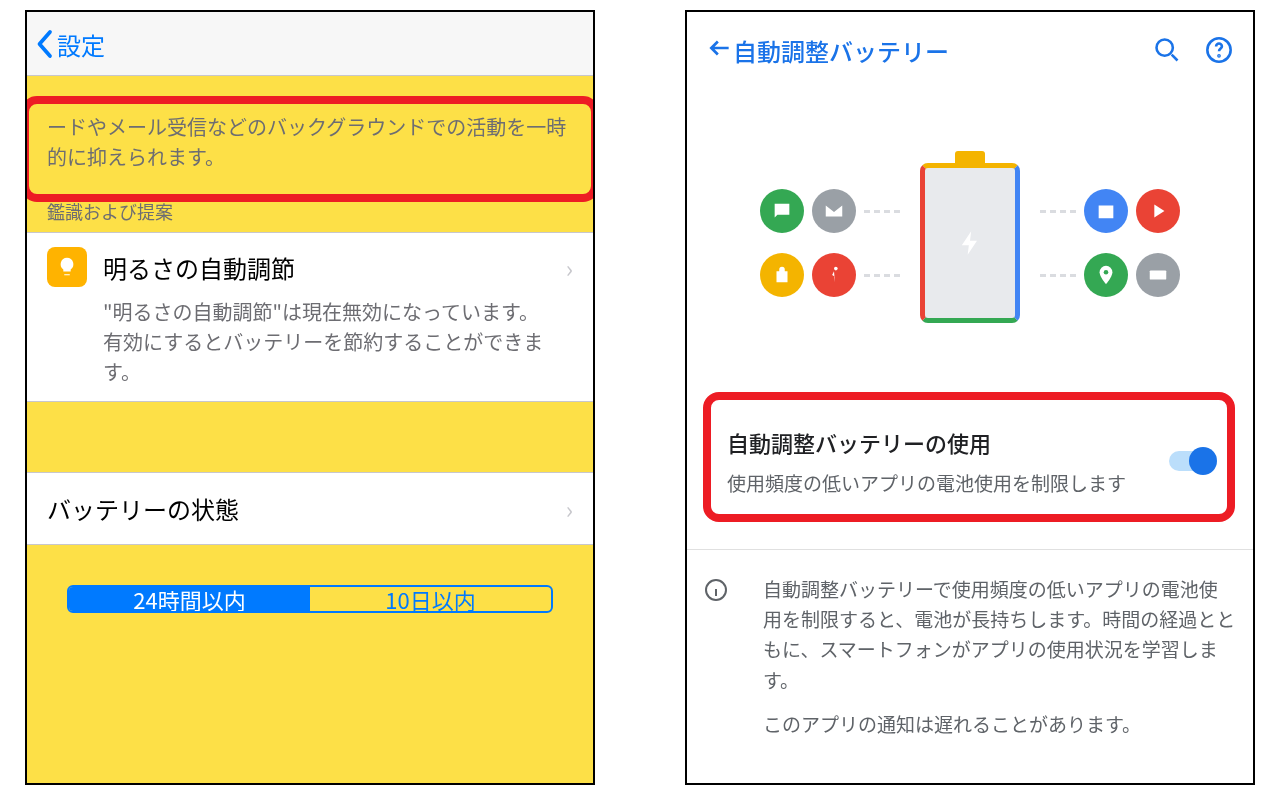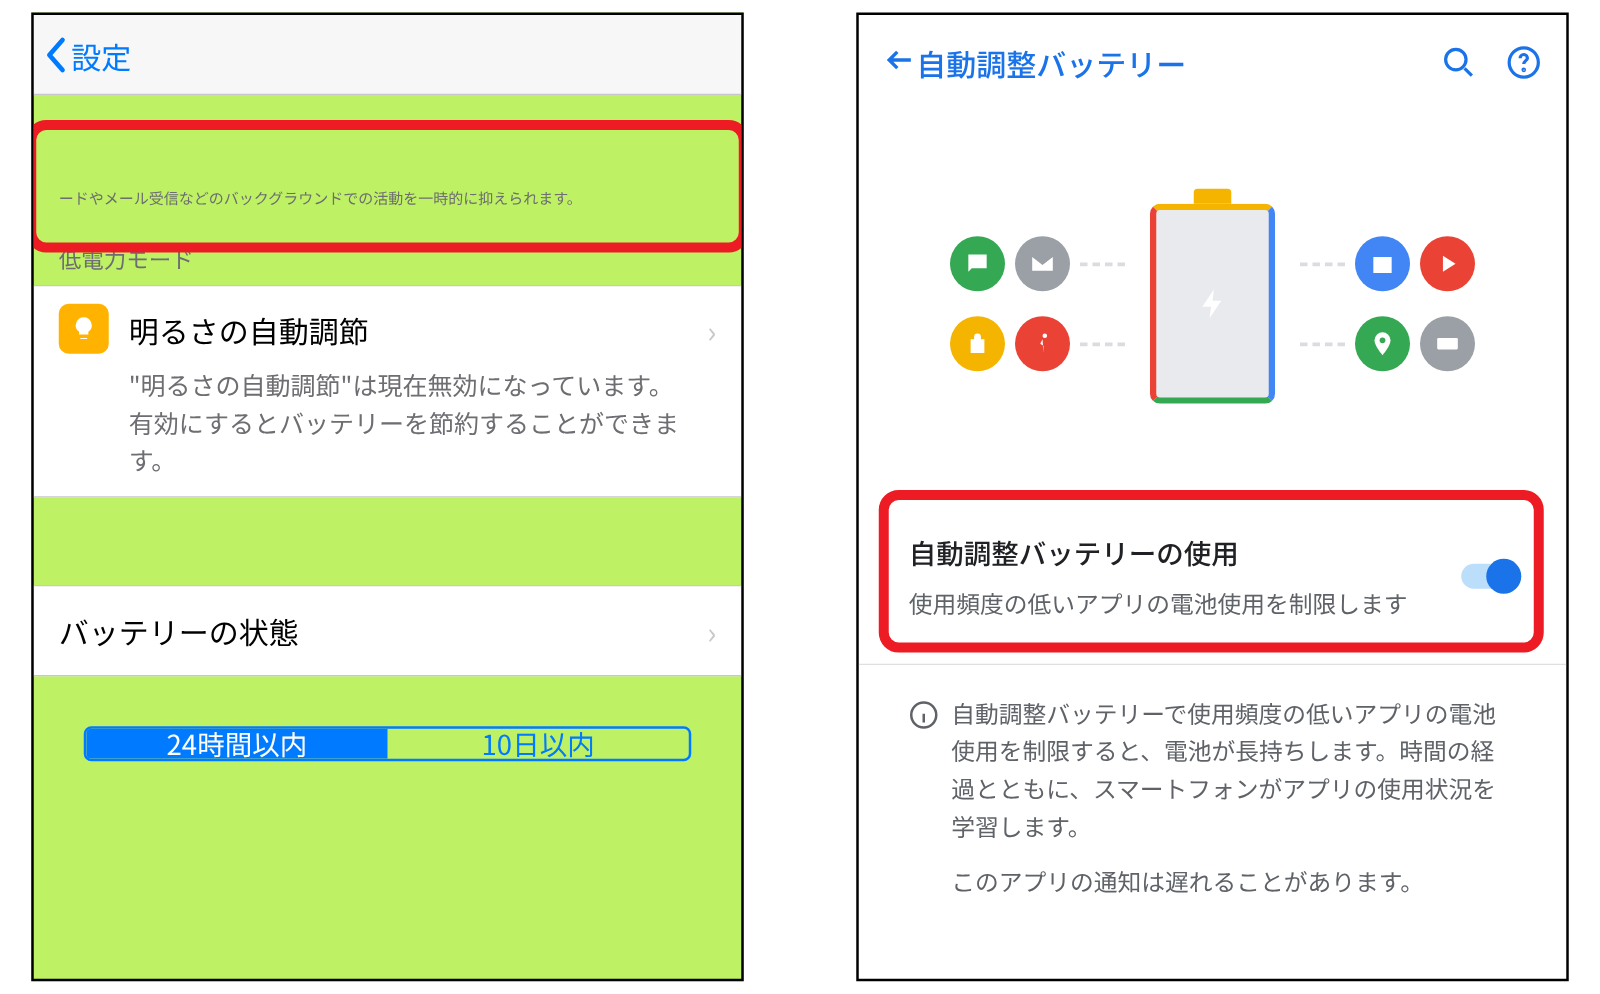--- a/index.html
+++ b/index.html
@@ -8,21 +8,21 @@
     font-family: -apple-system, "Hiragino Sans", "Noto Sans CJK JP", sans-serif;
     display: flex;
     gap: 90px;
     padding: 10px;
     justify-content: center;
   }
   .phone {
     width: 570px;
     height: 775px;
     border: 2px solid #000;
-    background: #bef264;
+    background: #fde047;
     overflow: hidden;
     position: relative;
   }
   
   .ios-header {
     height: 64px;
     background: #f7f7f7;
     border-bottom: 1px solid #c8c7cc;
     display: flex;
     align-items: center;
@@ -56,21 +56,21 @@
     width: 72px; height: 42px; border-radius: 21px;
     background: #4cd964; position: relative;
   }
   .ios-toggle::after {
     content:""; position:absolute; right:3px; top:3px;
     width:36px; height:36px; border-radius:50%; background:#fff;
     box-shadow:0 1px 3px rgba(0,0,0,.3);
   }
   .row-spacer { height: 28px; }
   .ios-desc {
-    font-size: 12px; color: #6d6d72; padding: 8px 20px 0 20px; line-height: 1.5; margin-top: 38px;
+    font-size: 20px; color: #6d6d72; padding: 8px 20px 0 20px; line-height: 1.5;
   }
   .section-header {
     font-size: 18px; color: #6d6d72; padding: 26px 20px 8px 20px;
   }
   .suggestion-row {
     background:#fff; border-top:1px solid #c8c7cc; border-bottom:1px solid #c8c7cc;
     padding: 14px 20px;
   }
   .suggestion-top { display:flex; align-items:center; }
   .bulb-icon {
@@ -142,22 +142,22 @@
   .and-toggle-text .t2 { font-size:19px; color:#5f6368; margin-top:12px; line-height:1.4;}
   .and-switch {
     width:44px; height:20px; background:#bbdefb; border-radius:10px; position:relative; flex-shrink:0;
   }
   .and-switch::after {
     content:""; position:absolute; right:-4px; top:-4px;
     width:28px; height:28px; border-radius:50%; background:#1a73e8;
   }
 
   .and-info {
-    display:flex; gap:10px; padding:24px 40px; font-size:19px; color:#5f6368; line-height:1.6;
-    border-top:1px solid #e0e0e0; margin-top:16px;
+    display:flex; gap:35px; padding:24px 17px; font-size:19px; color:#5f6368; line-height:1.6;
+    border-top:1px solid #e0e0e0; margin-top:34px;
   }
   .and-info .ico { width:24px; height:24px; flex-shrink:0; margin-top:4px;}
   .and-info .ico svg { width:24px; height:24px; stroke:#5f6368; fill:none; stroke-width:2;}
   .and-info p + p { margin-top:14px; }
 </style>
 </head>
 <body>
 
 <div class="phone">
   <div class="ios-header">
@@ -165,21 +165,21 @@
       <svg viewBox="0 0 12 20">
           <path d="M10 2 L3 10 L10 18" stroke="#007aff" stroke-width="2.5" fill="none" stroke-linecap="round" stroke-linejoin="round"></path>
         </svg>
       <span>設定</span>
     </div>
   </div>
 
   <div class="row-spacer"></div>
   <div class="ios-desc">ードやメール受信などのバックグラウンドでの活動を一時的に抑えられます。</div>
 
-  <div class="section-header">低電力モード</div>
+  <div class="section-header">鑑識および提案</div>
   <div class="suggestion-row">
     <div class="suggestion-top">
       <div class="bulb-icon">
         <svg viewBox="0 0 24 24">
             <path d="M9 21h6v-1H9v1zm3-19a7 7 0 0 0-4 12.7V17h8v-2.3A7 7 0 0 0 12 2z"></path>
           </svg>
       </div>
       <div class="suggestion-title">明るさの自動調節</div>
       <div class="chevron">›</div>
     </div>

